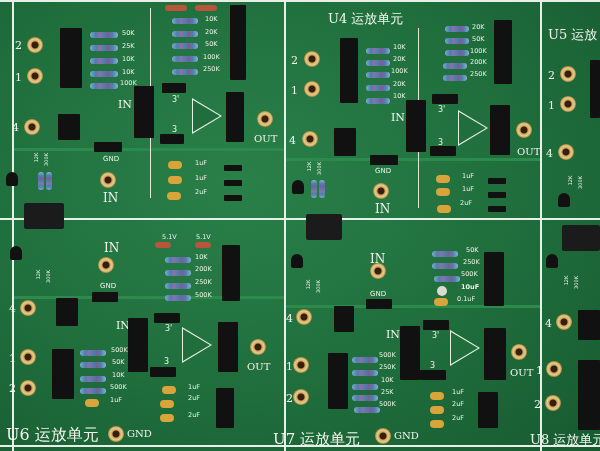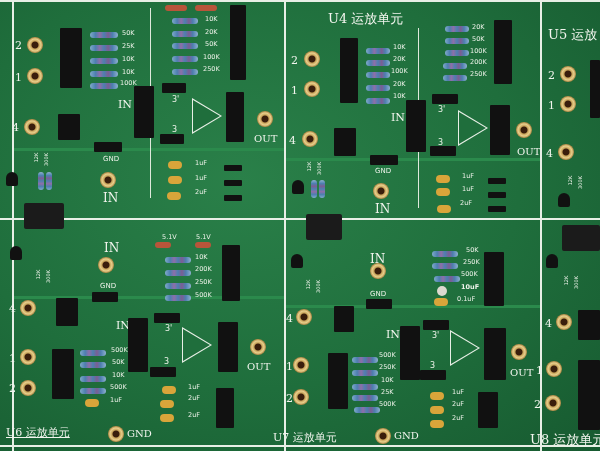--- a/index.html
+++ b/index.html
@@ -238,21 +238,21 @@
   <div class="lbl" style="left:247px;top:362px;font-size:10px;">OUT</div>
 
   <div class="cap" style="left:162px;top:386px;"></div>
   <div class="sm" style="left:188px;top:384px;">1uF</div>
   <div class="cap" style="left:160px;top:400px;"></div>
   <div class="sm" style="left:188px;top:395px;">2uF</div>
   <div class="cap" style="left:160px;top:414px;"></div>
   <div class="sm" style="left:188px;top:412px;">2uF</div>
   <div class="hdr" style="left:216px;top:388px;width:18px;height:40px;"></div>
 
-  <div class="lbl" style="left:6px;top:427px;font-size:11px;text-decoration:underline;">U6 运放单元</div>
+  <div class="lbl" style="left:6px;top:427px;font-size:16px;">U6 运放单元</div>
   <div class="jack" style="left:108px;top:426px;"></div>
   <div class="lbl" style="left:127px;top:429px;font-size:10px;">GND</div>
   <div class="tr" style="left:10px;top:246px;"></div>
   <div class="sm" style="left:34px;top:272px;transform:rotate(-90deg);font-size:5px;">12K</div>
   <div class="sm" style="left:42px;top:274px;transform:rotate(-90deg);font-size:5px;">300K</div>
 
   <div class="lbl" style="left:370px;top:253px;font-size:12px;">IN</div>
   <div class="jack" style="left:370px;top:263px;"></div>
   <div class="res" style="left:432px;top:251px;width:26px;"></div>
   <div class="sm" style="left:466px;top:247px;">50K</div>
@@ -301,21 +301,21 @@
   <div class="lbl" style="left:510px;top:368px;font-size:10px;">OUT</div>
 
   <div class="cap" style="left:430px;top:392px;"></div>
   <div class="sm" style="left:452px;top:389px;">1uF</div>
   <div class="cap" style="left:430px;top:406px;"></div>
   <div class="sm" style="left:452px;top:401px;">2uF</div>
   <div class="cap" style="left:430px;top:420px;"></div>
   <div class="sm" style="left:452px;top:415px;">2uF</div>
   <div class="hdr" style="left:478px;top:392px;width:20px;height:36px;"></div>
 
-  <div class="lbl" style="left:273px;top:432px;font-size:11px;">U7 运放单元</div>
+  <div class="lbl" style="left:273px;top:432px;font-size:15px;">U7 运放单元</div>
   <div class="jack" style="left:375px;top:428px;"></div>
   <div class="lbl" style="left:394px;top:431px;font-size:10px;">GND</div>
   <div class="tr" style="left:291px;top:254px;"></div>
   <div class="sm" style="left:304px;top:282px;transform:rotate(-90deg);font-size:5px;">12K</div>
   <div class="sm" style="left:312px;top:284px;transform:rotate(-90deg);font-size:5px;">300K</div>
 
   <div class="num" style="left:545px;top:318px;">4</div>
   <div class="jack" style="left:556px;top:314px;"></div>
   <div class="num" style="left:536px;top:365px;">1</div>
   <div class="jack" style="left:546px;top:361px;"></div>

